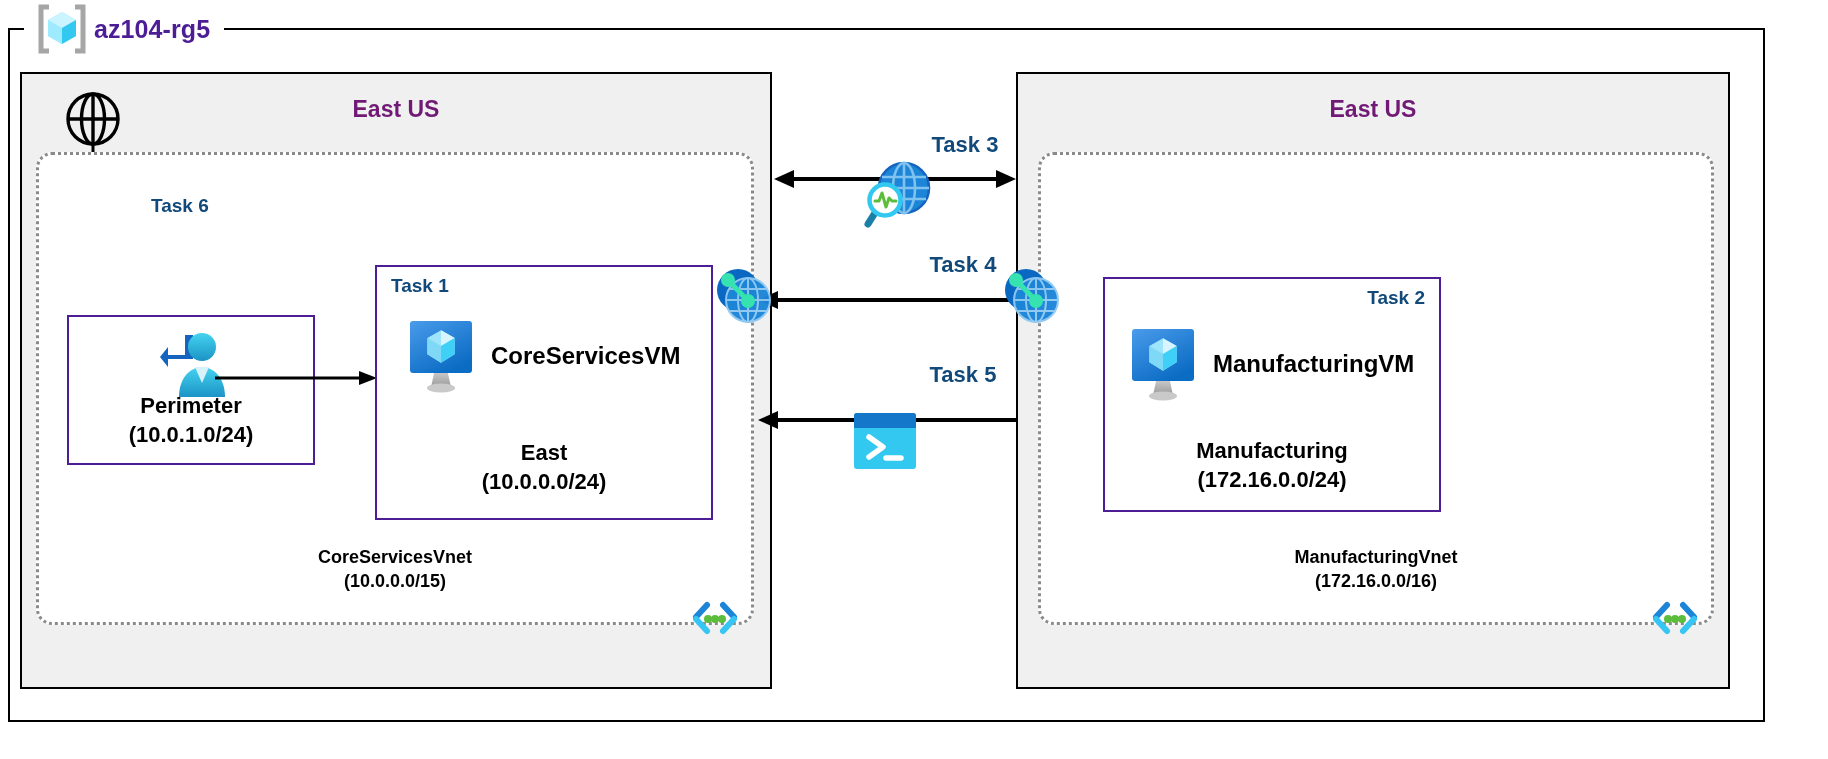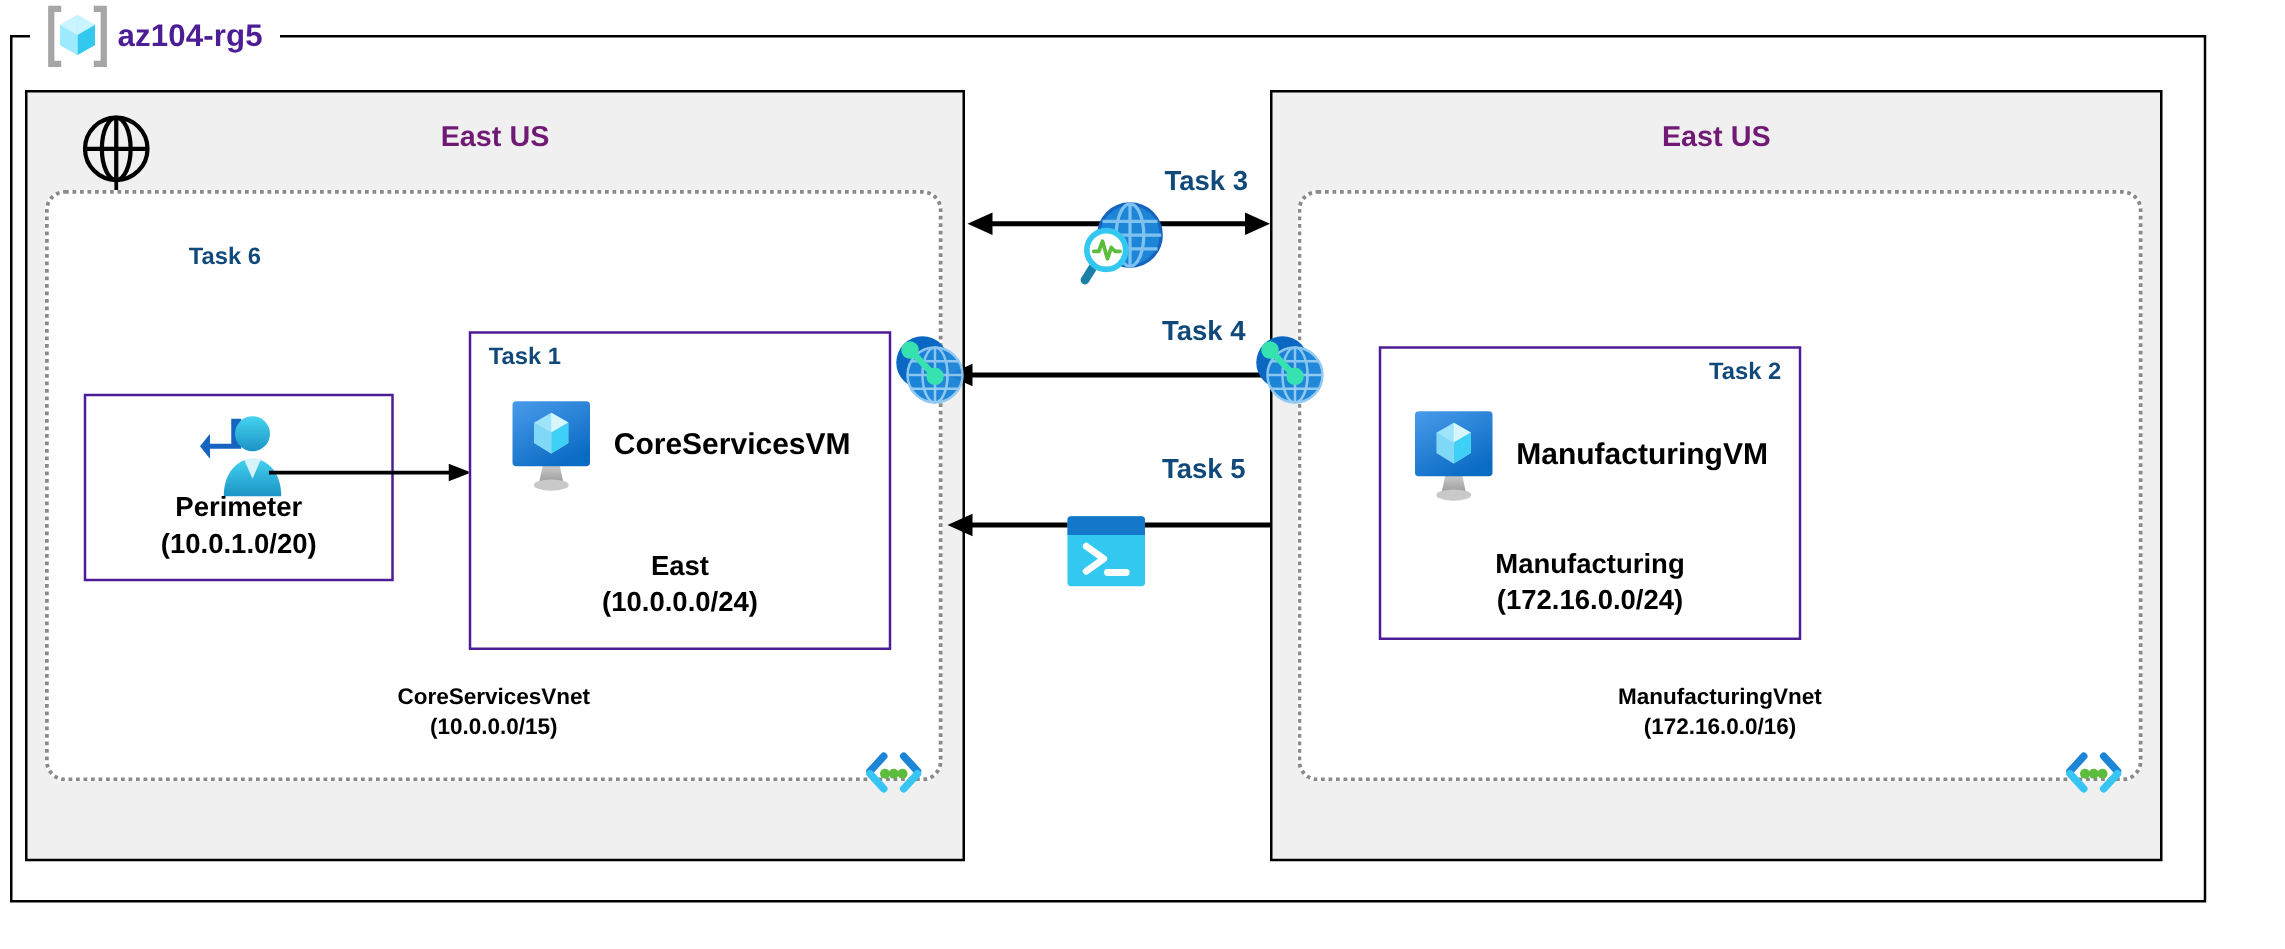--- a/index.html
+++ b/index.html
@@ -112,21 +112,21 @@
               </linearGradient>
             </defs>
             <path d="M35 6 L35 26 L18 26 L18 18 L10 28 L18 38 L18 30 L43 30 L43 6 Z" fill="#1565c0" transform="translate(-5,2)"></path>
             <circle cx="47" cy="20" r="14" fill="url(#usrg)"></circle>
             <path d="M24 70 C24 50 36 40 47 40 C58 40 70 50 70 70 Z" fill="url(#usrg)"></path>
             <path d="M40 40 L47 56 L54 40 Z" fill="#d8f2fa"></path>
           </svg>
         </span>
         <div class="subnet-caption" style="bottom:14px;">
           <span>Perimeter</span><br>
-          <span>(10.0.1.0/20)</span>
+          <span>(10.0.1.0/24)</span>
         </div>
       </div>
 
       <svg class="conn" style="left:176px;top:210px;" width="170" height="26">
         <line x1="0" y1="13" x2="148" y2="13" stroke="#000" stroke-width="3"></line>
         <polygon points="162,13 144,6 144,20" fill="#000"></polygon>
       </svg>
 
       <div class="subnet" id="subnet-core">
         <div class="task-tag" style="left:14px;top:8px;">Task 1</div>

